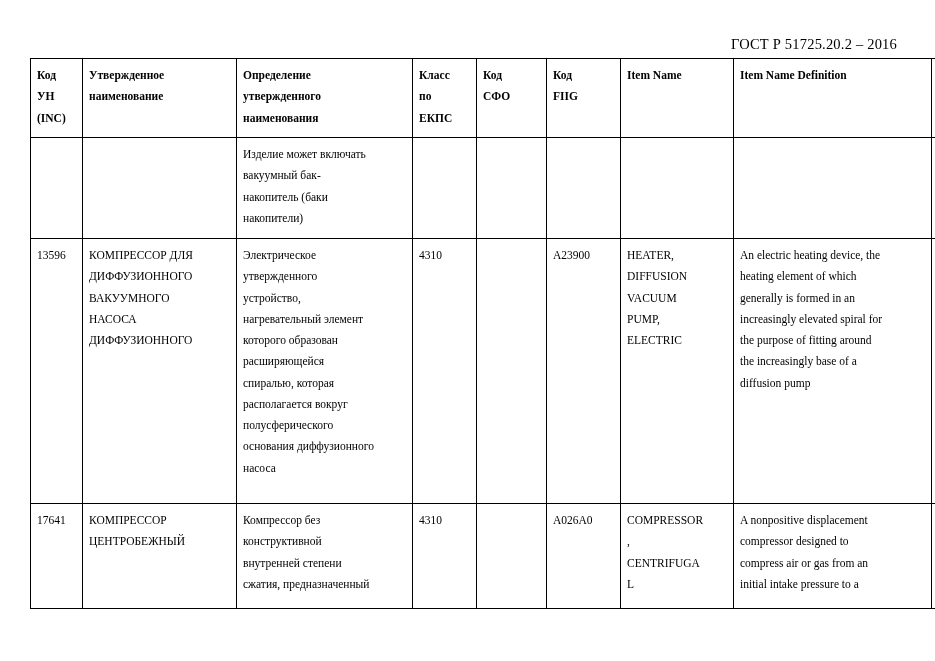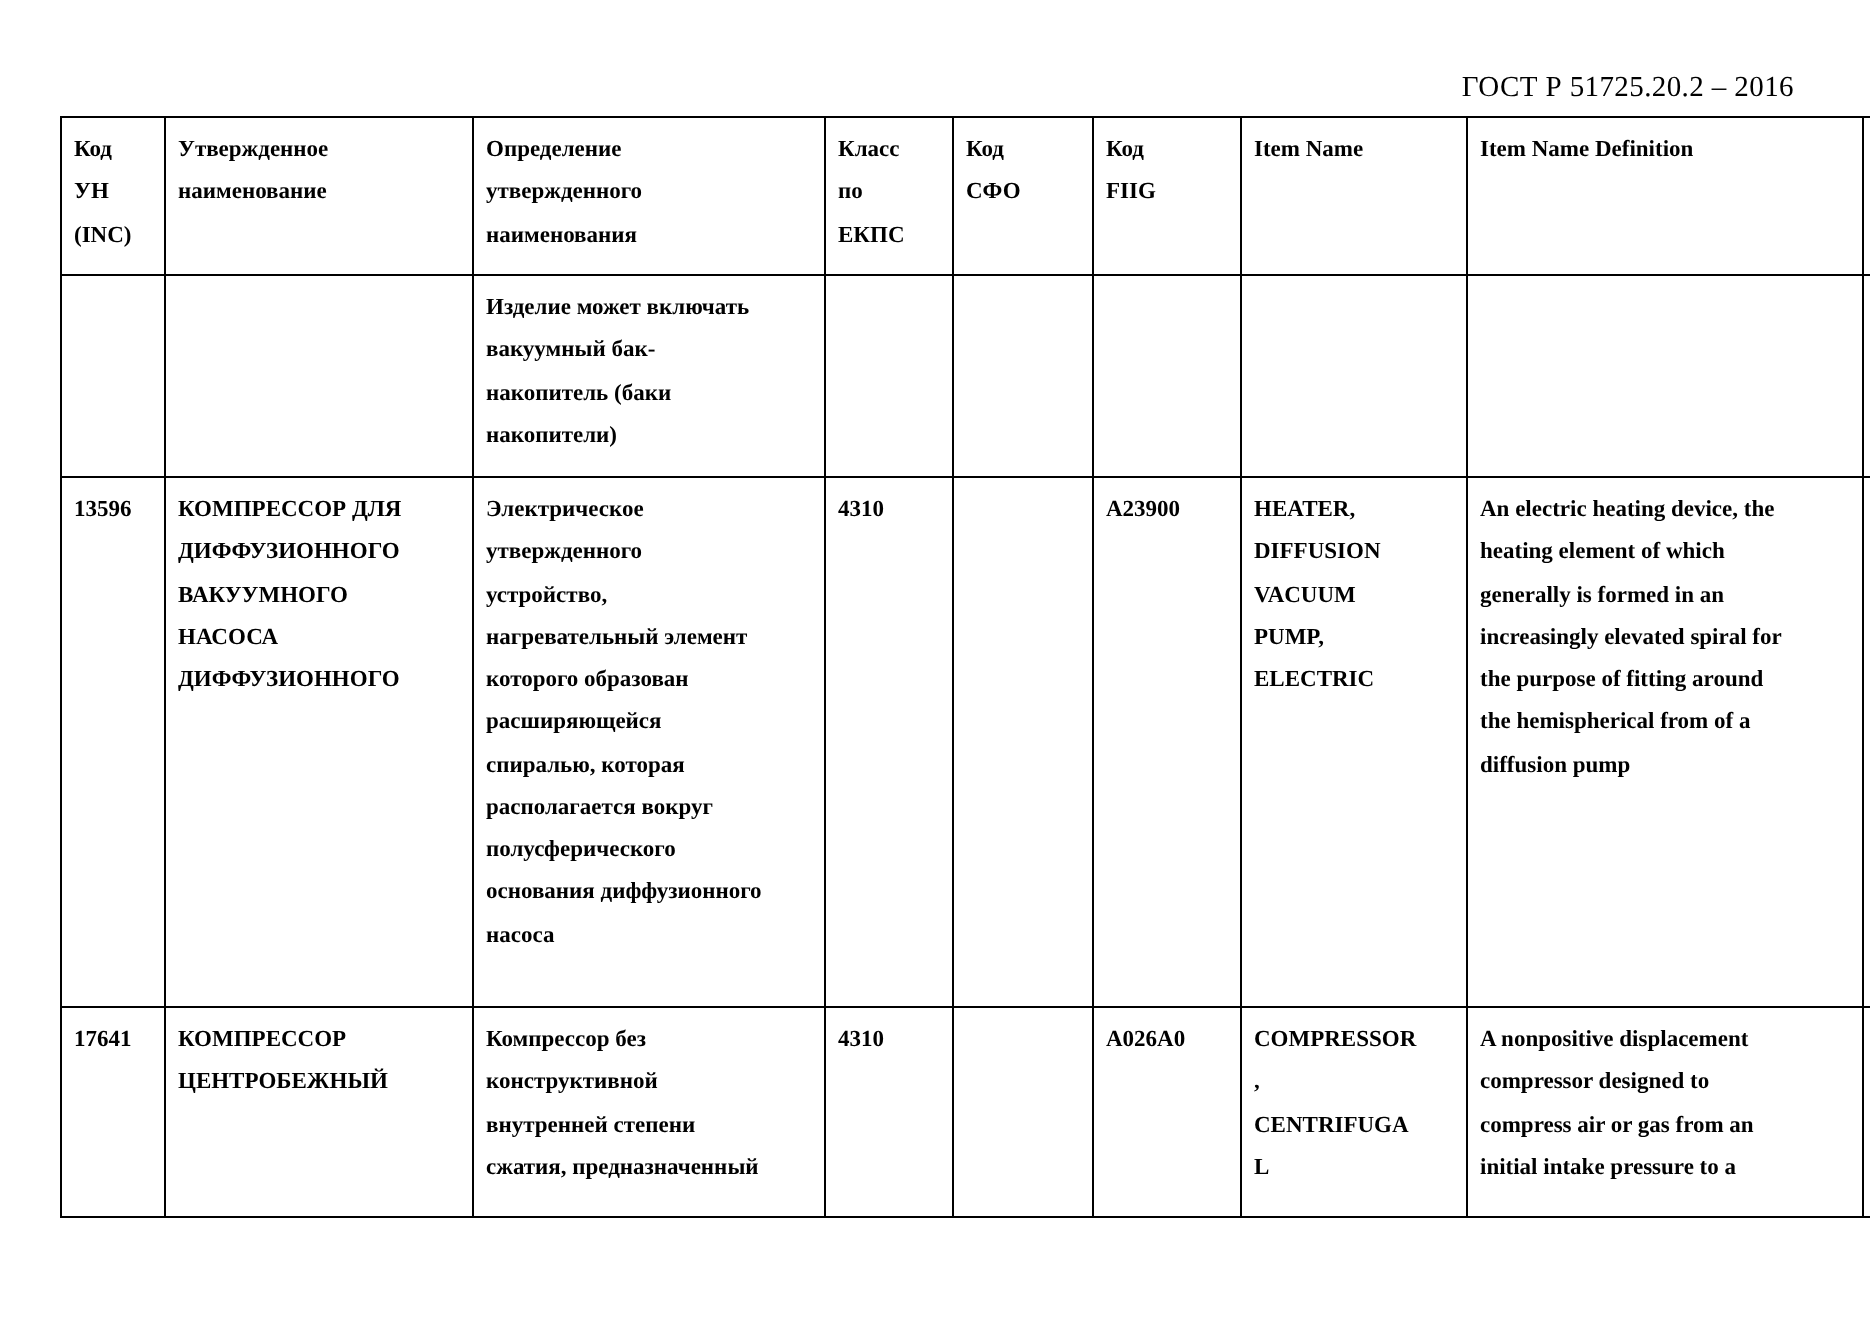--- a/index.html
+++ b/index.html
@@ -39,21 +39,21 @@
     border-collapse: collapse;
     table-layout: fixed;
   }
   table.gost td, table.gost th {
     border: 1px solid #000000;
     vertical-align: top;
     padding: 6px 5px 6px 6px;
     font-size: 11.5px;
     line-height: 1.85;
     font-family: "Liberation Serif", serif;
-    font-weight: bold;
+    font-weight: normal;
     text-align: left;
   }
   table.gost thead td {
     font-weight: bold;
     line-height: 1.85;
     height: 66px;
   }
   .c0 { width: 40px; }
   .c1 { width: 142px; }
   .c2 { width: 164px; }
@@ -201,21 +201,21 @@
             <span>ELECTRIC</span>
           </div>
         </td>
         <td class="c7">
           <div class="cell-lines">
             <span>An electric heating device, the</span>
             <span>heating element of which</span>
             <span>generally is formed in an</span>
             <span>increasingly elevated spiral for</span>
             <span>the purpose of fitting around</span>
-            <span>the hemispherical from of a</span>
+            <span>the increasingly base of a</span>
             <span>diffusion pump</span>
           </div>
         </td>
         <td class="c8">1974091</td>
       </tr>
 
       <tr class="row-2">
         <td class="c0">17641</td>
         <td class="c1">
           <div class="cell-lines">

